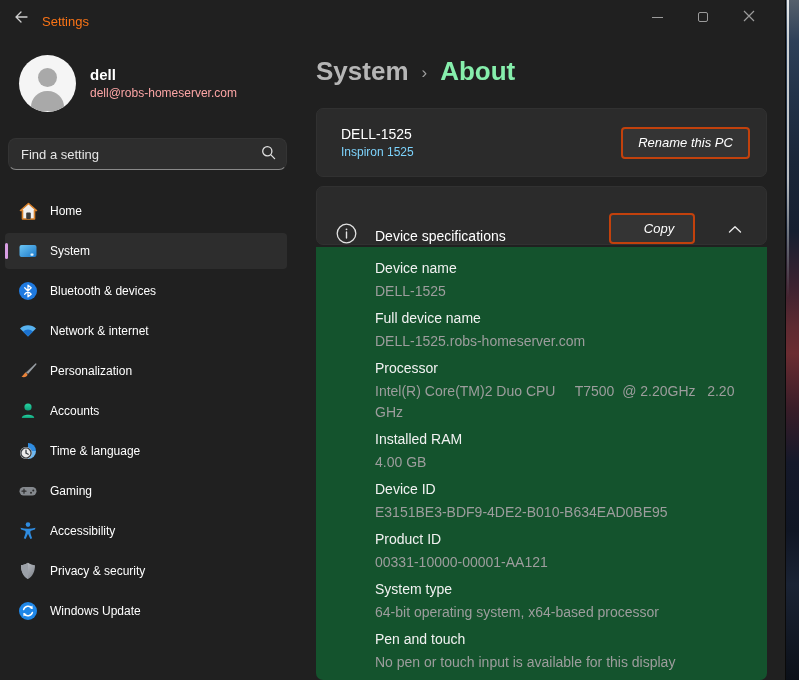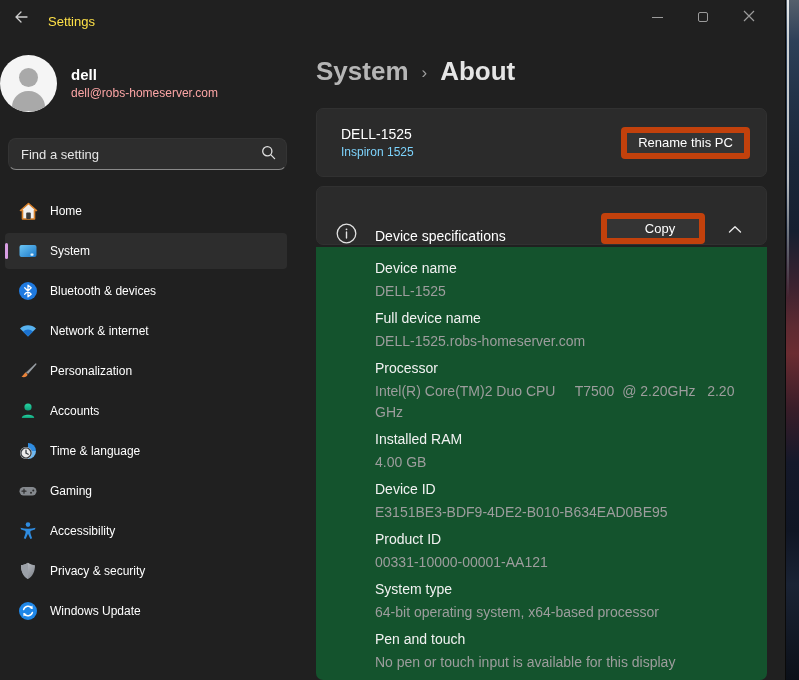--- a/index.html
+++ b/index.html
@@ -23,28 +23,28 @@
     background:linear-gradient(180deg,#e8eaec 0%, #cfd3d6 12%, #b9bdc1 60%, rgba(170,175,180,0) 100%);
   }
   .window-border { position:absolute; right:13px; top:0; width:1px; height:680px; background:#0a0a0a; }
 
   
   .titlebar { position:absolute; left:0; top:0; width:786px; height:36px; }
   .back-btn {
     position:absolute; left:6px; top:4px; width:30px; height:28px;
     display:flex; align-items:center; justify-content:center; border-radius:4px; cursor:pointer;
   }
-  .app-title { position:absolute; left:48px; top:14px; font-size:13px; color:#fde047; }
+  .app-title { position:absolute; left:42px; top:14px; font-size:13px; color:#f97316; }
   .win-controls { position:absolute; right:14px; top:0; display:flex; }
   .win-btn { width:46px; height:34px; display:flex; align-items:center; justify-content:center; }
   .glyph-min { width:11px; height:1px; background:#9b9b9b; }
   .glyph-max { width:10px; height:10px; border:1px solid #9b9b9b; border-radius:2px; }
 
   
-  .profile { position:absolute; left:0; top:55px; display:flex; align-items:center; }
+  .profile { position:absolute; left:19px; top:55px; display:flex; align-items:center; }
   .avatar {
     width:57px; height:57px; border-radius:50%; background:#f5f5f5;
     position:relative; overflow:hidden; flex:0 0 auto;
   }
   .avatar .head { position:absolute; left:19px; top:13px; width:19px; height:19px; border-radius:50%; background:#a9a9a9; }
   .avatar .body { position:absolute; left:12px; top:36px; width:33px; height:20px; border-radius:16px 16px 4px 4px; background:#a9a9a9; }
   .profile-text { margin-left:14px; }
   .profile-name { font-size:15px; font-weight:bold; color:#fff; line-height:20px; }
   .profile-email { font-size:12px; color:#fca5a5; line-height:17px; }
 
@@ -65,45 +65,45 @@
     display:none; position:absolute; left:0; top:10px; width:3px; height:16px; border-radius:2px;
   }
   .nav-item.selected .pill { display:block; }
   .nav-icon { width:20px; height:20px; flex:0 0 auto; display:flex; align-items:center; justify-content:center; }
   .nav-label { margin-left:12px; font-size:12px; color:#fff; white-space:nowrap; }
 
   
   .breadcrumb { position:absolute; left:316px; top:56px; display:flex; align-items:center; }
   .crumb-parent { font-size:26px; font-weight:600; color:#b6b6b6; cursor:pointer; }
   .crumb-sep { font-size:17px; color:#9f9f9f; margin:3px 13px 0 13px; }
-  .crumb-current { font-size:26px; font-weight:600; color:#e5e5e5; }
+  .crumb-current { font-size:26px; font-weight:600; color:#86efac; }
 
   .device-card {
     position:absolute; left:316px; top:108px; width:451px; height:69px;
     background:#2b2b2b; border:1px solid #313131; border-radius:7px;
     display:flex; align-items:center; padding:0 16px 0 24px;
   }
   .device-names { flex:1; }
   .device-name { font-size:14px; color:#fff; line-height:19px; }
   .device-model { font-size:12px; color:#7dd3fc; line-height:17px; }
   .btn {
-    background:#343434; border:6px solid #c2410c; border-radius:4px;
+    background:#343434; border:2px solid #c2410c; border-radius:4px;
     color:#fff; font-size:13px; font-family:inherit; cursor:pointer;
-    display:flex; align-items:center; justify-content:center;
+    display:flex; align-items:center; justify-content:center;font-style:italic;
   }
   .rename-btn { width:129px; height:32px; }
 
   .specs-header {
     position:absolute; left:316px; top:186px; width:451px; height:59px;
     background:#2b2b2b; border:1px solid #313131; border-radius:7px;
     display:flex; align-items:flex-end; padding:0 16px 0 19px;
   }
   .info-icon { width:21px; height:21px; flex:0 0 auto; }
   .specs-title { margin-left:18px; font-size:14px; color:#fff; flex:1; }
-  .copy-btn { width:104px; height:31px; margin-right:15px;padding-left:14px; }
+  .copy-btn { width:86px; height:31px; margin-right:25px;padding-left:14px; }
   .chevron-btn { width:30px; height:30px; display:flex; align-items:center; justify-content:center; cursor:pointer; border-radius:4px; }
 
   .specs-content {
     position:absolute; left:316px; top:247px; width:451px; height:433px;
     background:#14532d; border-radius:0 0 7px 7px; padding:9px 0 0 59px;
   }
   .spec-label { font-size:14px; color:#f2f2f2; line-height:25px; }
   .spec-value { font-size:14px; color:#9d9d9d; line-height:21px; margin-bottom:4px; white-space:pre-wrap; width:372px; }
 </style>
 </head>

